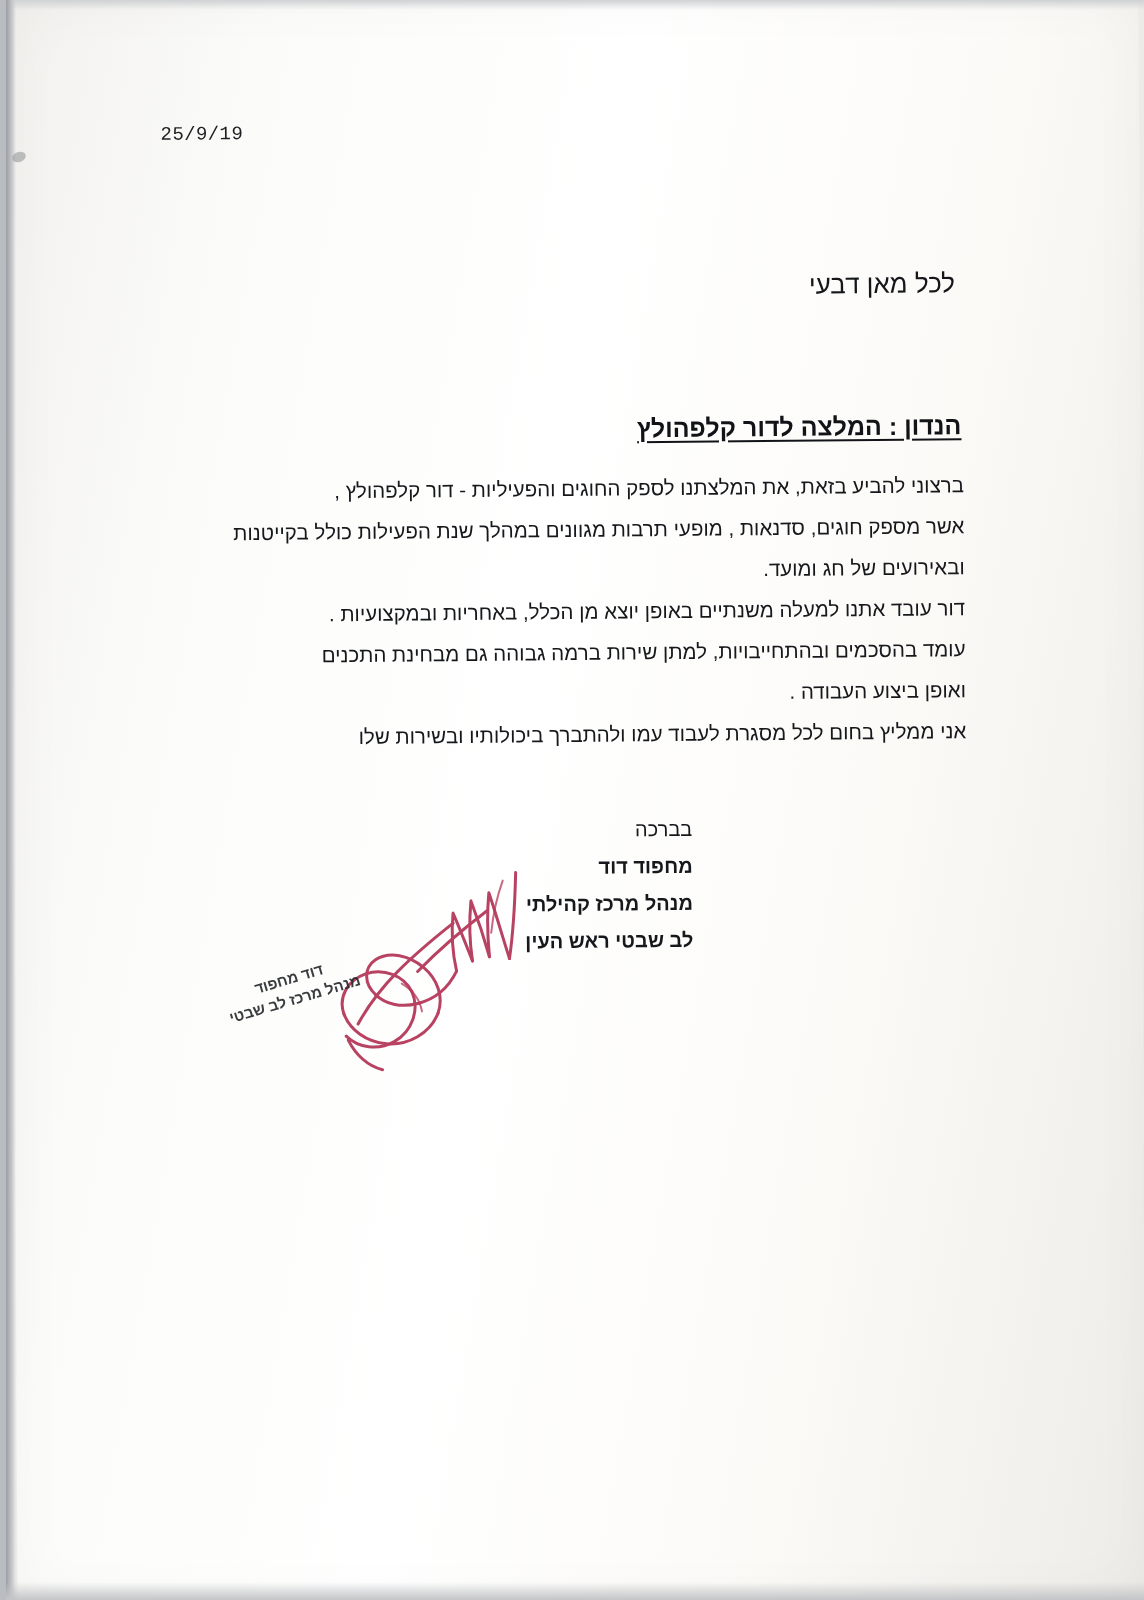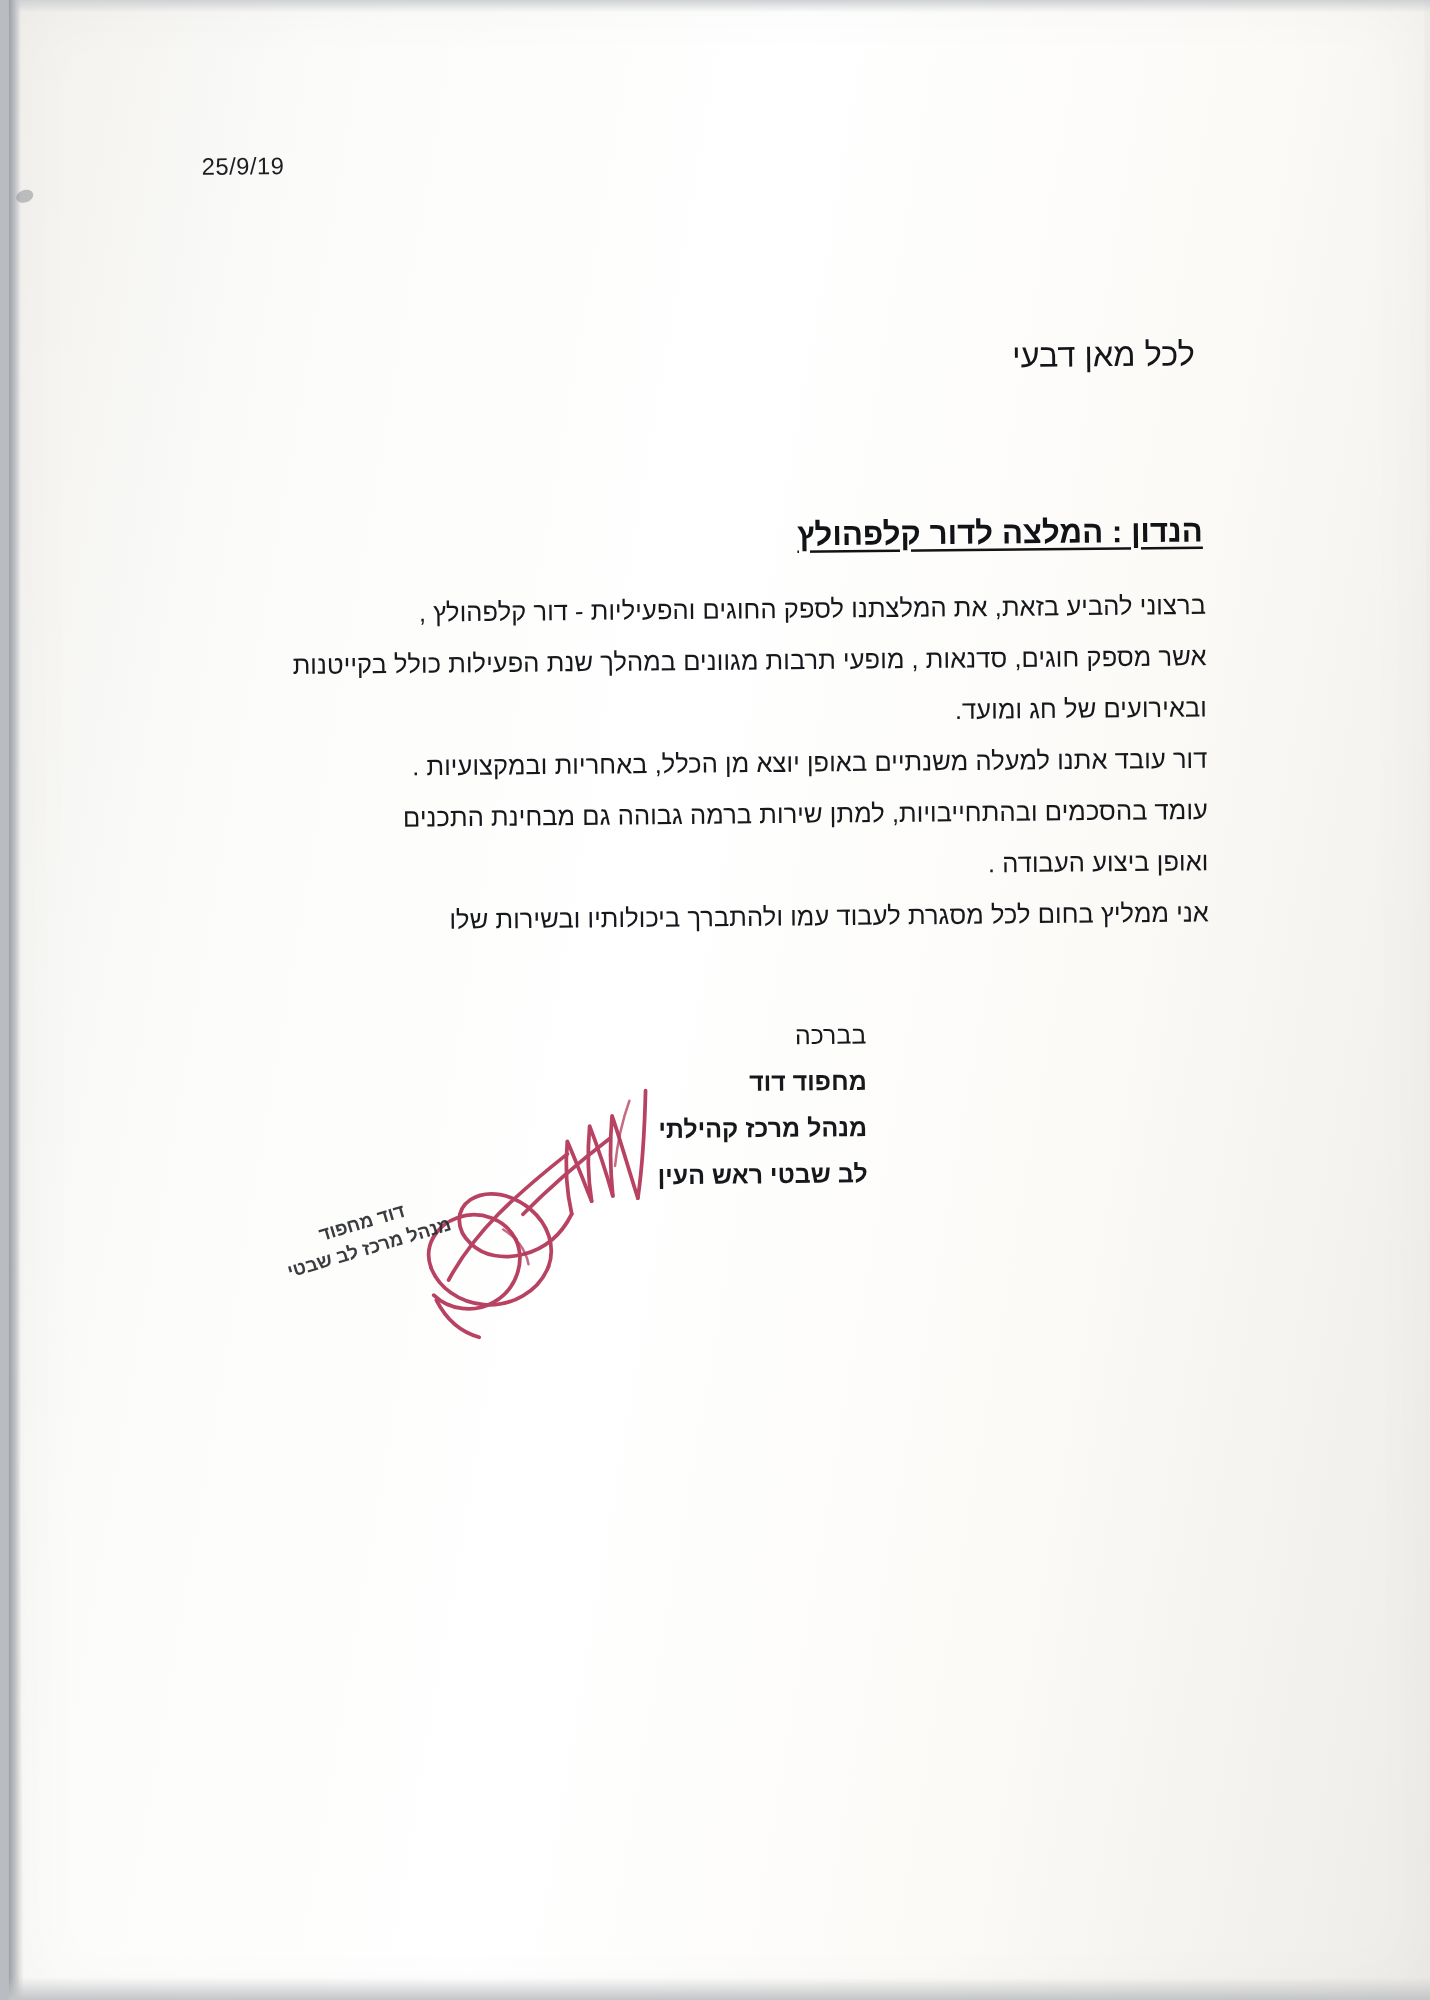--- a/index.html
+++ b/index.html
@@ -69,20 +69,21 @@
 
   .date-line {
     position: absolute;
     left: 160px;
     top: 120px;
     font-size: 19px;
     letter-spacing: 0.4px;
     direction: ltr;
     text-align: right;
     color: #1c1e21;
+    font-family: Liberation Mono, monospace;
   }
 
   .salutation {
     position: absolute;
     right: 175px;
     top: 272px;
     font-size: 26px;
     font-weight: 400;
     color: #14161a;
   }

